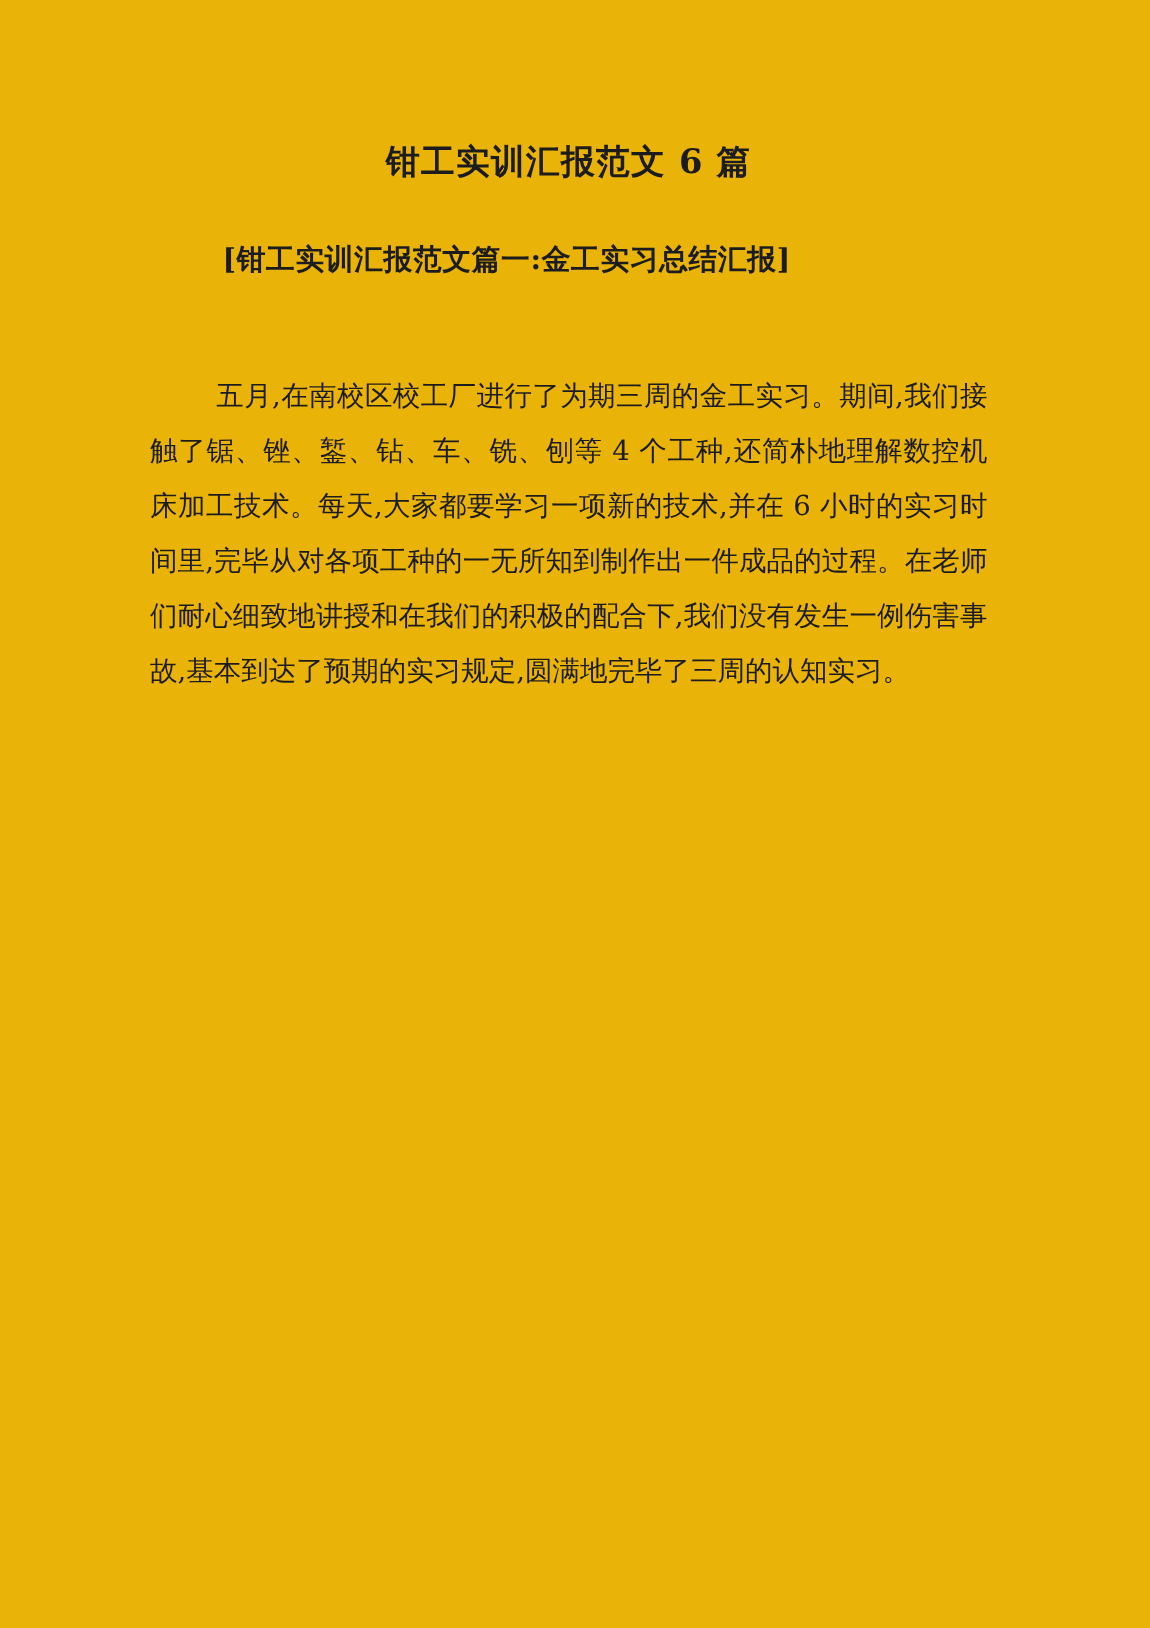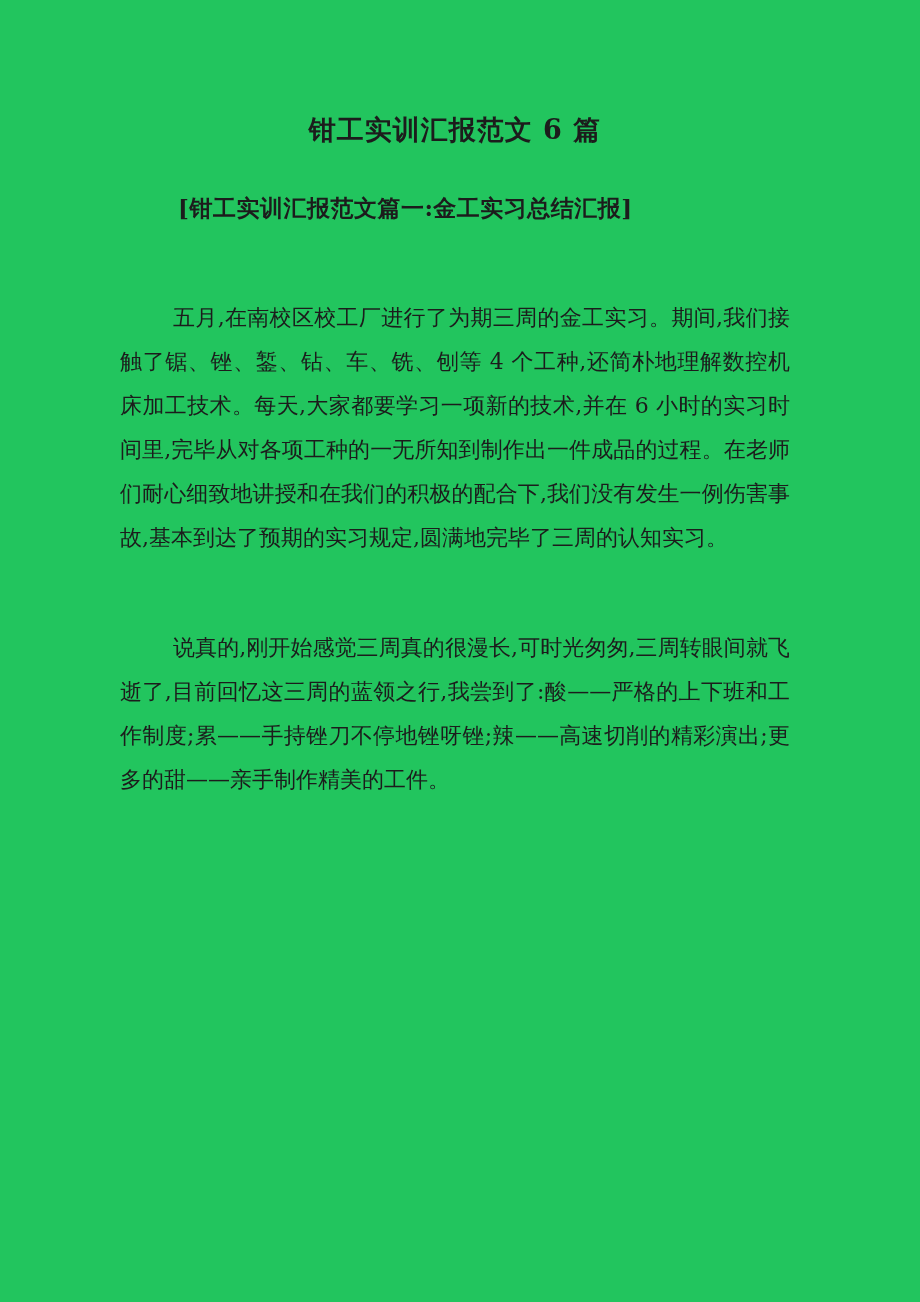--- a/index.html
+++ b/index.html
@@ -5,21 +5,21 @@
   html, body {
     margin: 0;
     padding: 0;
     background: #ffffff;
   }
   .page {
     position: relative;
     width: 920px;
     height: 1302px;
     box-sizing: border-box;
-    background: #22c55e;
+    background: #eab308;
     color: #1c1c1c;
     padding: 112px 130px 40px 120px;
     font-family: "DejaVu Serif", "Liberation Serif", serif;
     overflow: hidden;
   }
   h1.doc-title {
     margin: 0 0 38px 0;
     font-size: 27px;
     line-height: 36px;
     font-weight: bold;
@@ -47,15 +47,14 @@
 <body>
 
 <div class="page">
   <h1 class="doc-title">钳工实训汇报范文 6 篇</h1>
 
 
   <p class="section-heading">[钳工实训汇报范文篇一:金工实习总结汇报]</p>
 
   <p class="body-para">五月,在南校区校工厂进行了为期三周的金工实习。期间,我们接触了锯、锉、錾、钻、车、铣、刨等 4 个工种,还简朴地理解数控机床加工技术。每天,大家都要学习一项新的技术,并在 6 小时的实习时间里,完毕从对各项工种的一无所知到制作出一件成品的过程。在老师们耐心细致地讲授和在我们的积极的配合下,我们没有发生一例伤害事故,基本到达了预期的实习规定,圆满地完毕了三周的认知实习。</p>
 
-  <p class="body-para">说真的,刚开始感觉三周真的很漫长,可时光匆匆,三周转眼间就飞逝了,目前回忆这三周的蓝领之行,我尝到了:酸——严格的上下班和工作制度;累——手持锉刀不停地锉呀锉;辣——高速切削的精彩演出;更多的甜——亲手制作精美的工件。</p>
 
 </div>
 
 </body></html>

